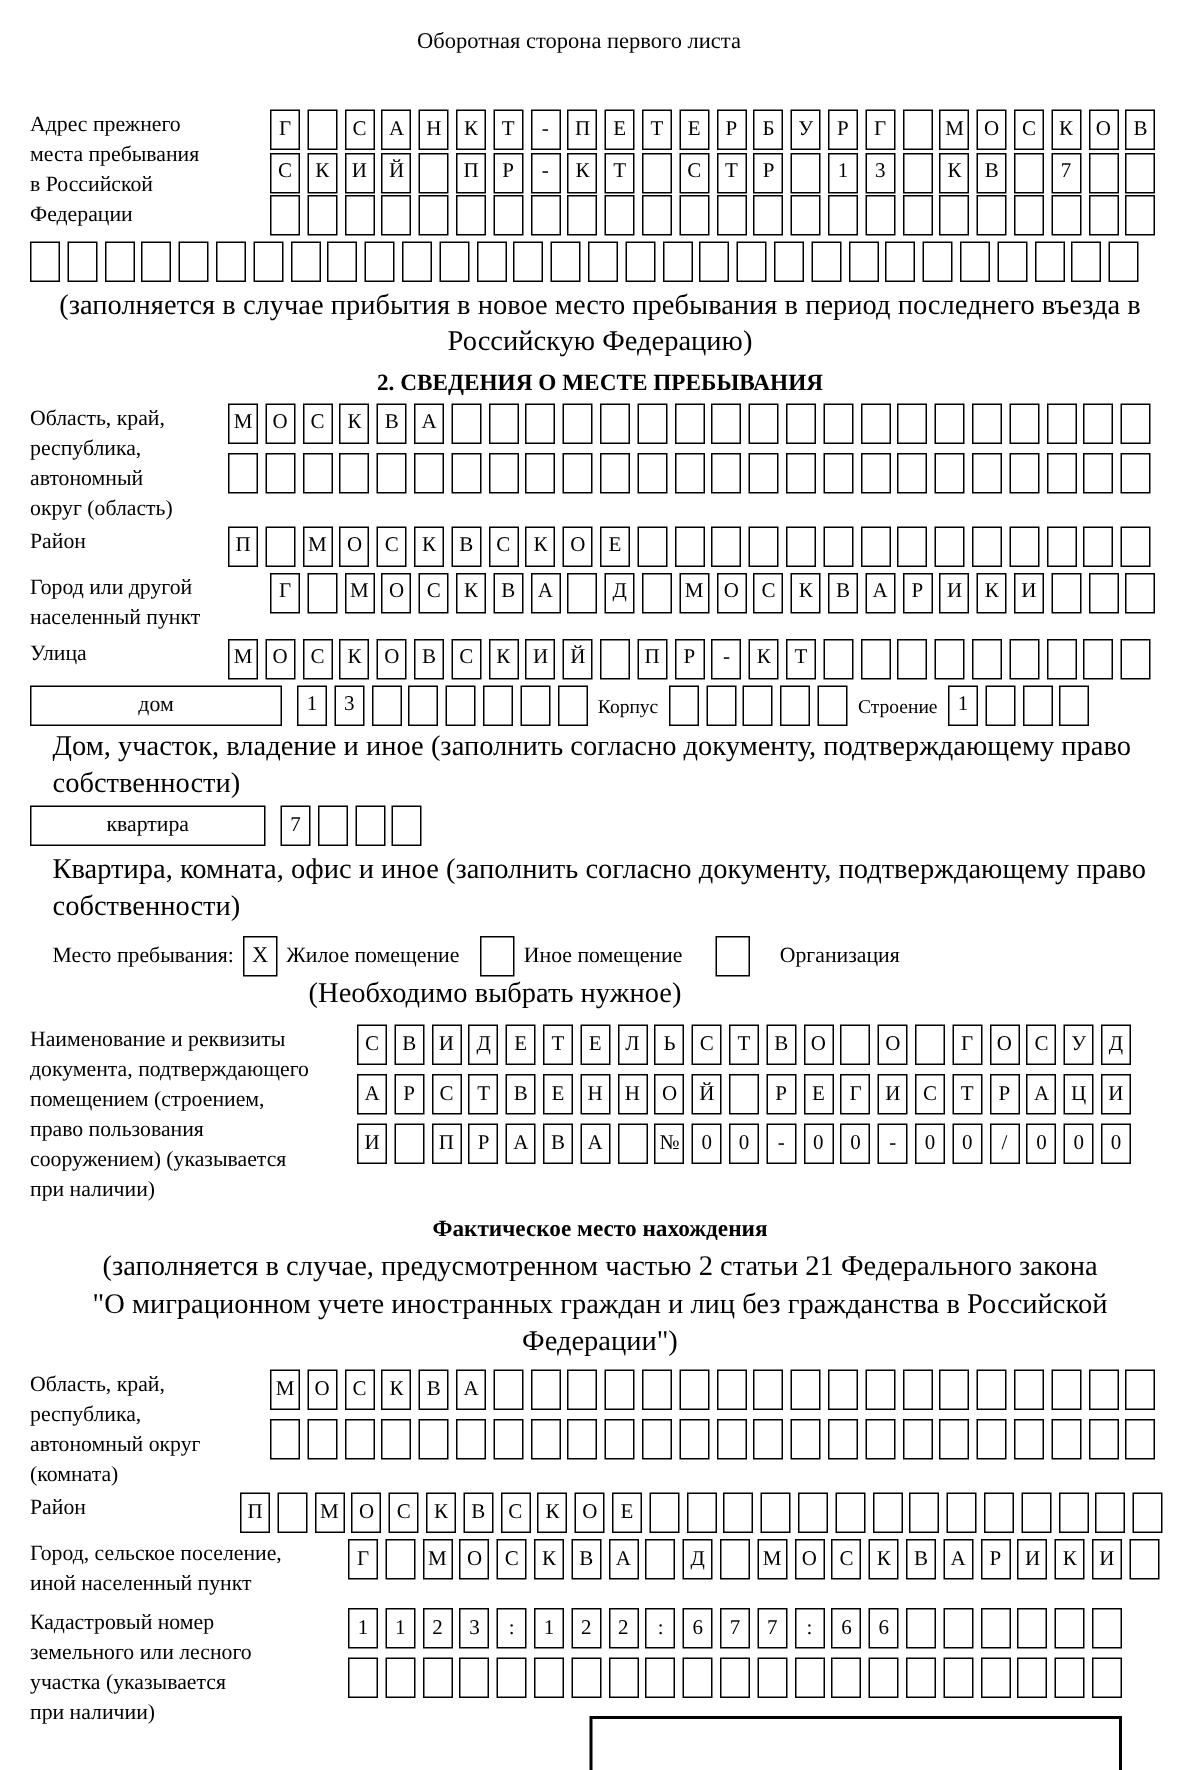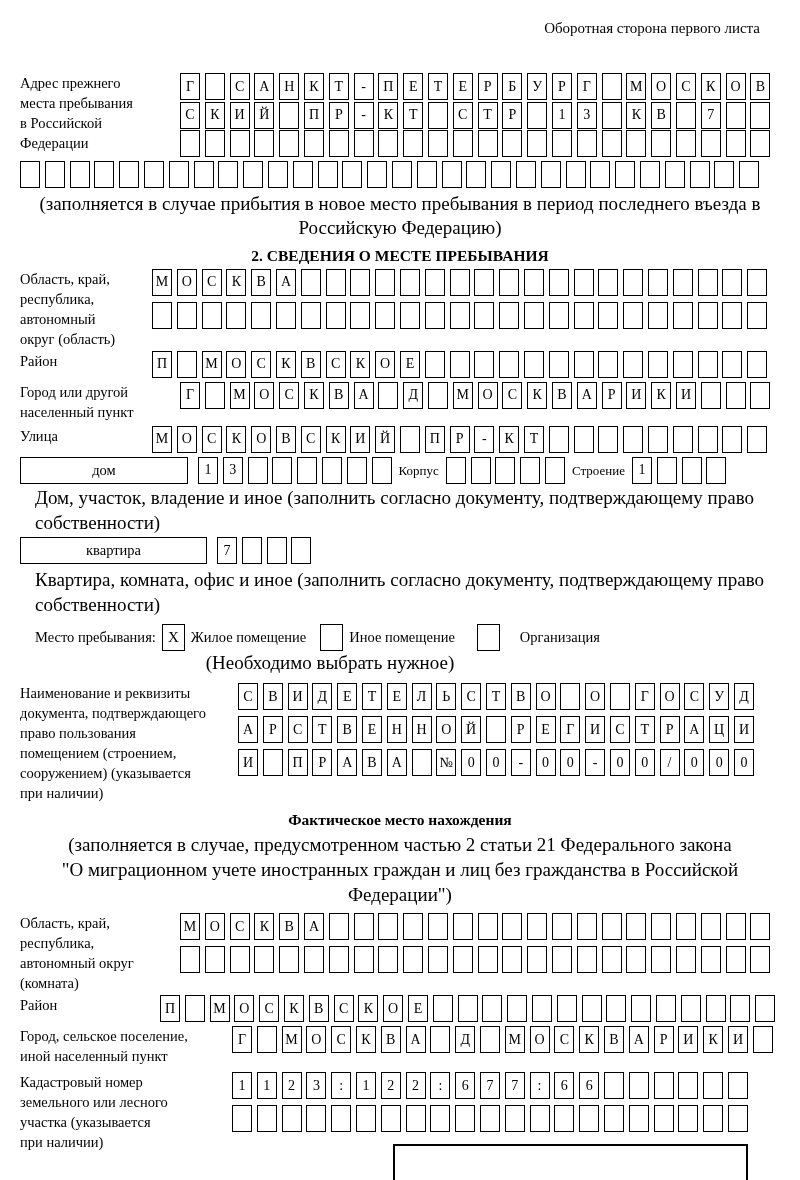--- a/index.html
+++ b/index.html
@@ -1,21 +1,21 @@
 <!DOCTYPE html>
 <html><head>
 <meta charset="utf-8">
 <style>
   html,body{margin:0;padding:0;background:#fff;}
   body{
     width:800px;height:1180px;overflow:hidden;color:#000;
     font-family:"Liberation Serif","DejaVu Serif",serif;
   }
   .page{padding:0 20px;}
-  .corner{ text-align:right; padding:20px 40px 0 12px; font-size:15px; }
+  .corner{ text-align:center; padding:20px 40px 0 12px; font-size:15px; }
 
   
   .cells{display:flex;gap:4.8px;}
   .cell{
     width:20px;height:27px;flex:0 0 auto;box-sizing:border-box;
     border:1.6px solid #000;display:flex;align-items:center;justify-content:center;
     font-size:14px;line-height:1;
   }
   .col .cells{margin-bottom:6px;}
   .tight .cells{margin-bottom:1.5px;}
@@ -362,21 +362,21 @@
     <div class="cells">
         <span class="cell">1</span>
         <span class="cell"></span>
         <span class="cell"></span>
         <span class="cell"></span>
       </div>
   </div>
   <div class="note mt2" style="padding-left:15px;">Дом, участок, владение и иное (заполнить согласно документу, подтверждающему право собственности)</div>
 
   <div class="frow mt2">
-    <div class="widebox" style="width:187px;">квартира</div>
+    <div class="widebox" style="width:157px;">квартира</div>
     <div class="gap10"></div>
     <div class="cells">
         <span class="cell">7</span>
         <span class="cell"></span>
         <span class="cell"></span>
         <span class="cell"></span>
       </div>
   </div>
   <div class="note mt4" style="padding-left:15px;">Квартира, комната, офис и иное (заполнить согласно документу, подтверждающему право собственности)</div>
 
@@ -388,22 +388,22 @@
     <span>Иное помещение</span>
     <span class="chk" style="margin-left:22px;margin-right:20px;"></span>
     <span>Организация</span>
   </div>
   <div class="note center" style="width:620px;">(Необходимо выбрать нужное)</div>
 
   <div class="frow mt8">
     <div class="label w218">
         <div>Наименование и реквизиты</div>
         <div>документа, подтверждающего</div>
+        <div>помещением (строением,</div>
         <div>право пользования</div>
-        <div>помещением (строением,</div>
         <div>сооружением) (указывается</div>
         <div>при наличии)</div>
       </div>
     <div class="col">
       <div class="cells">
           <span class="cell">С</span>
           <span class="cell">В</span>
           <span class="cell">И</span>
           <span class="cell">Д</span>
           <span class="cell">Е</span>

